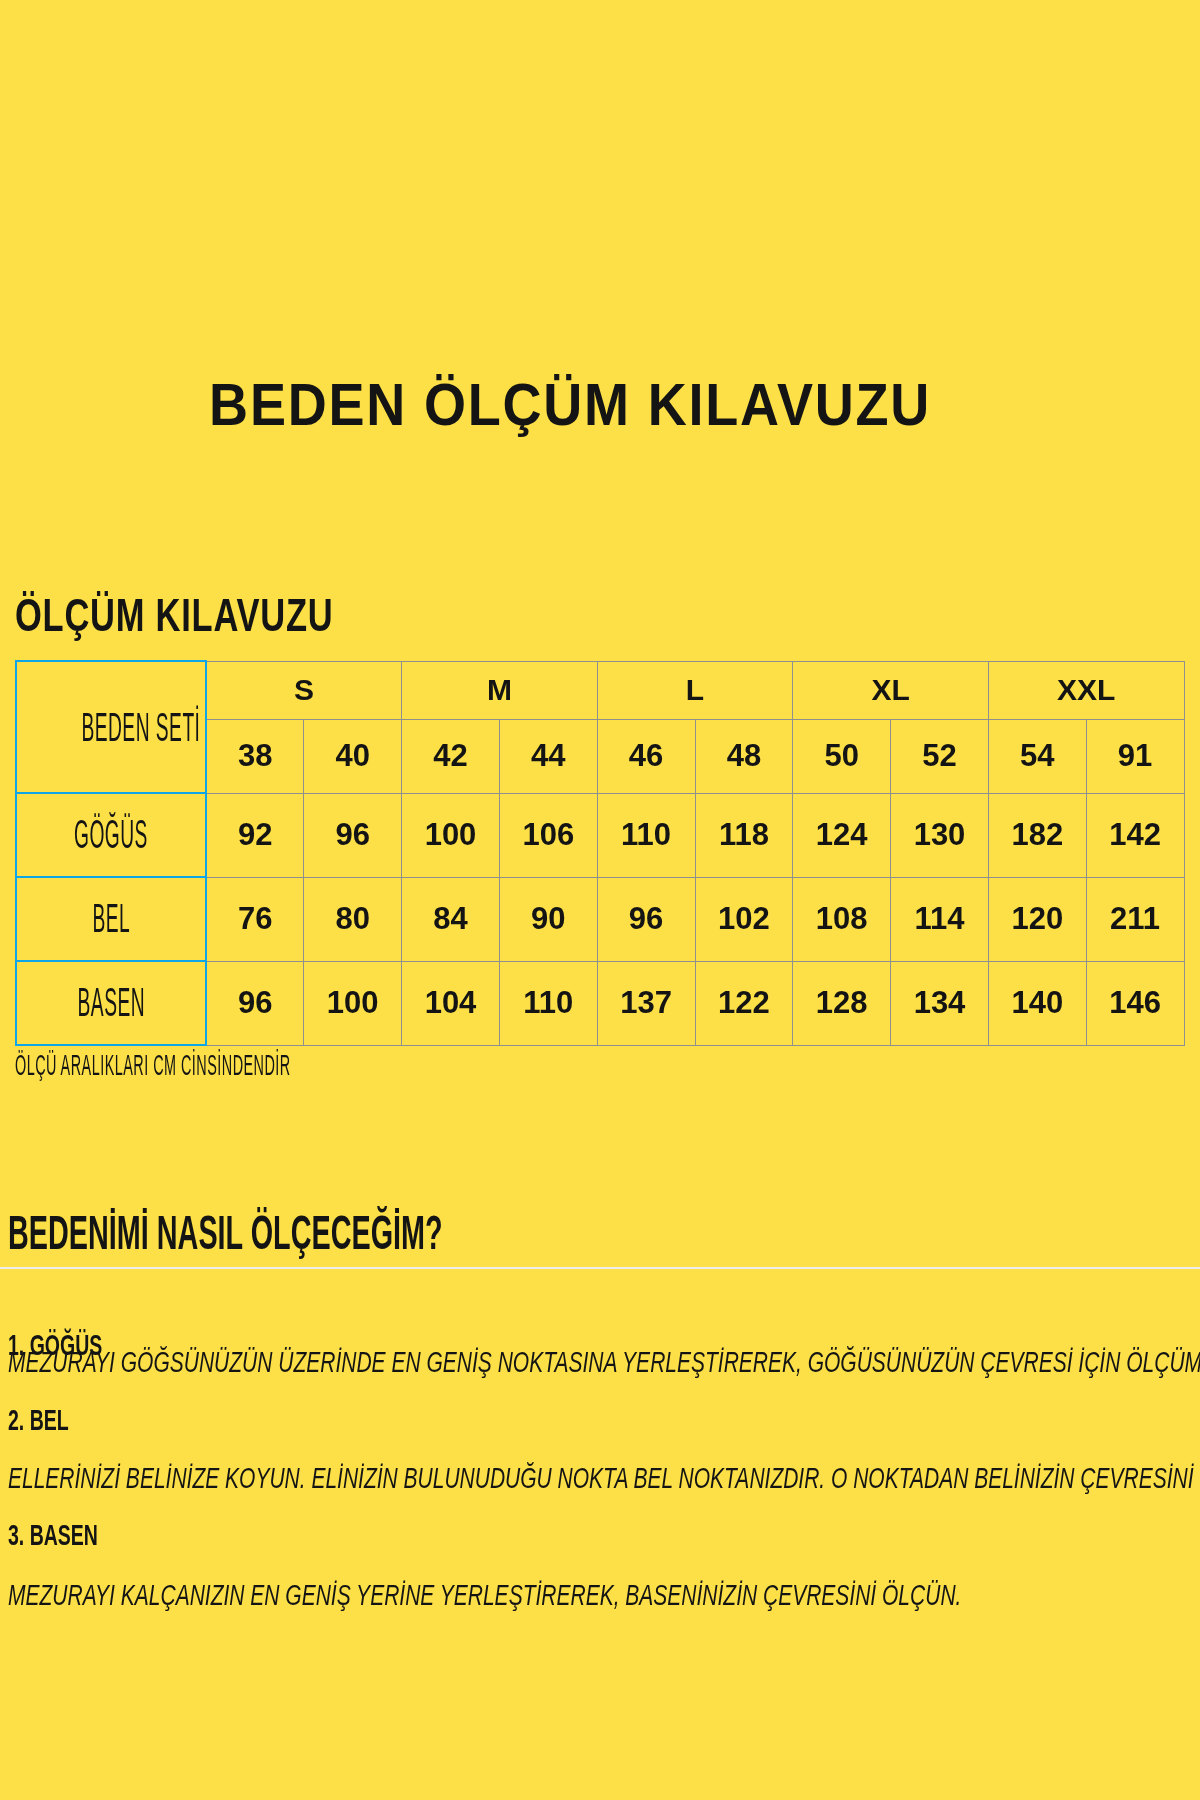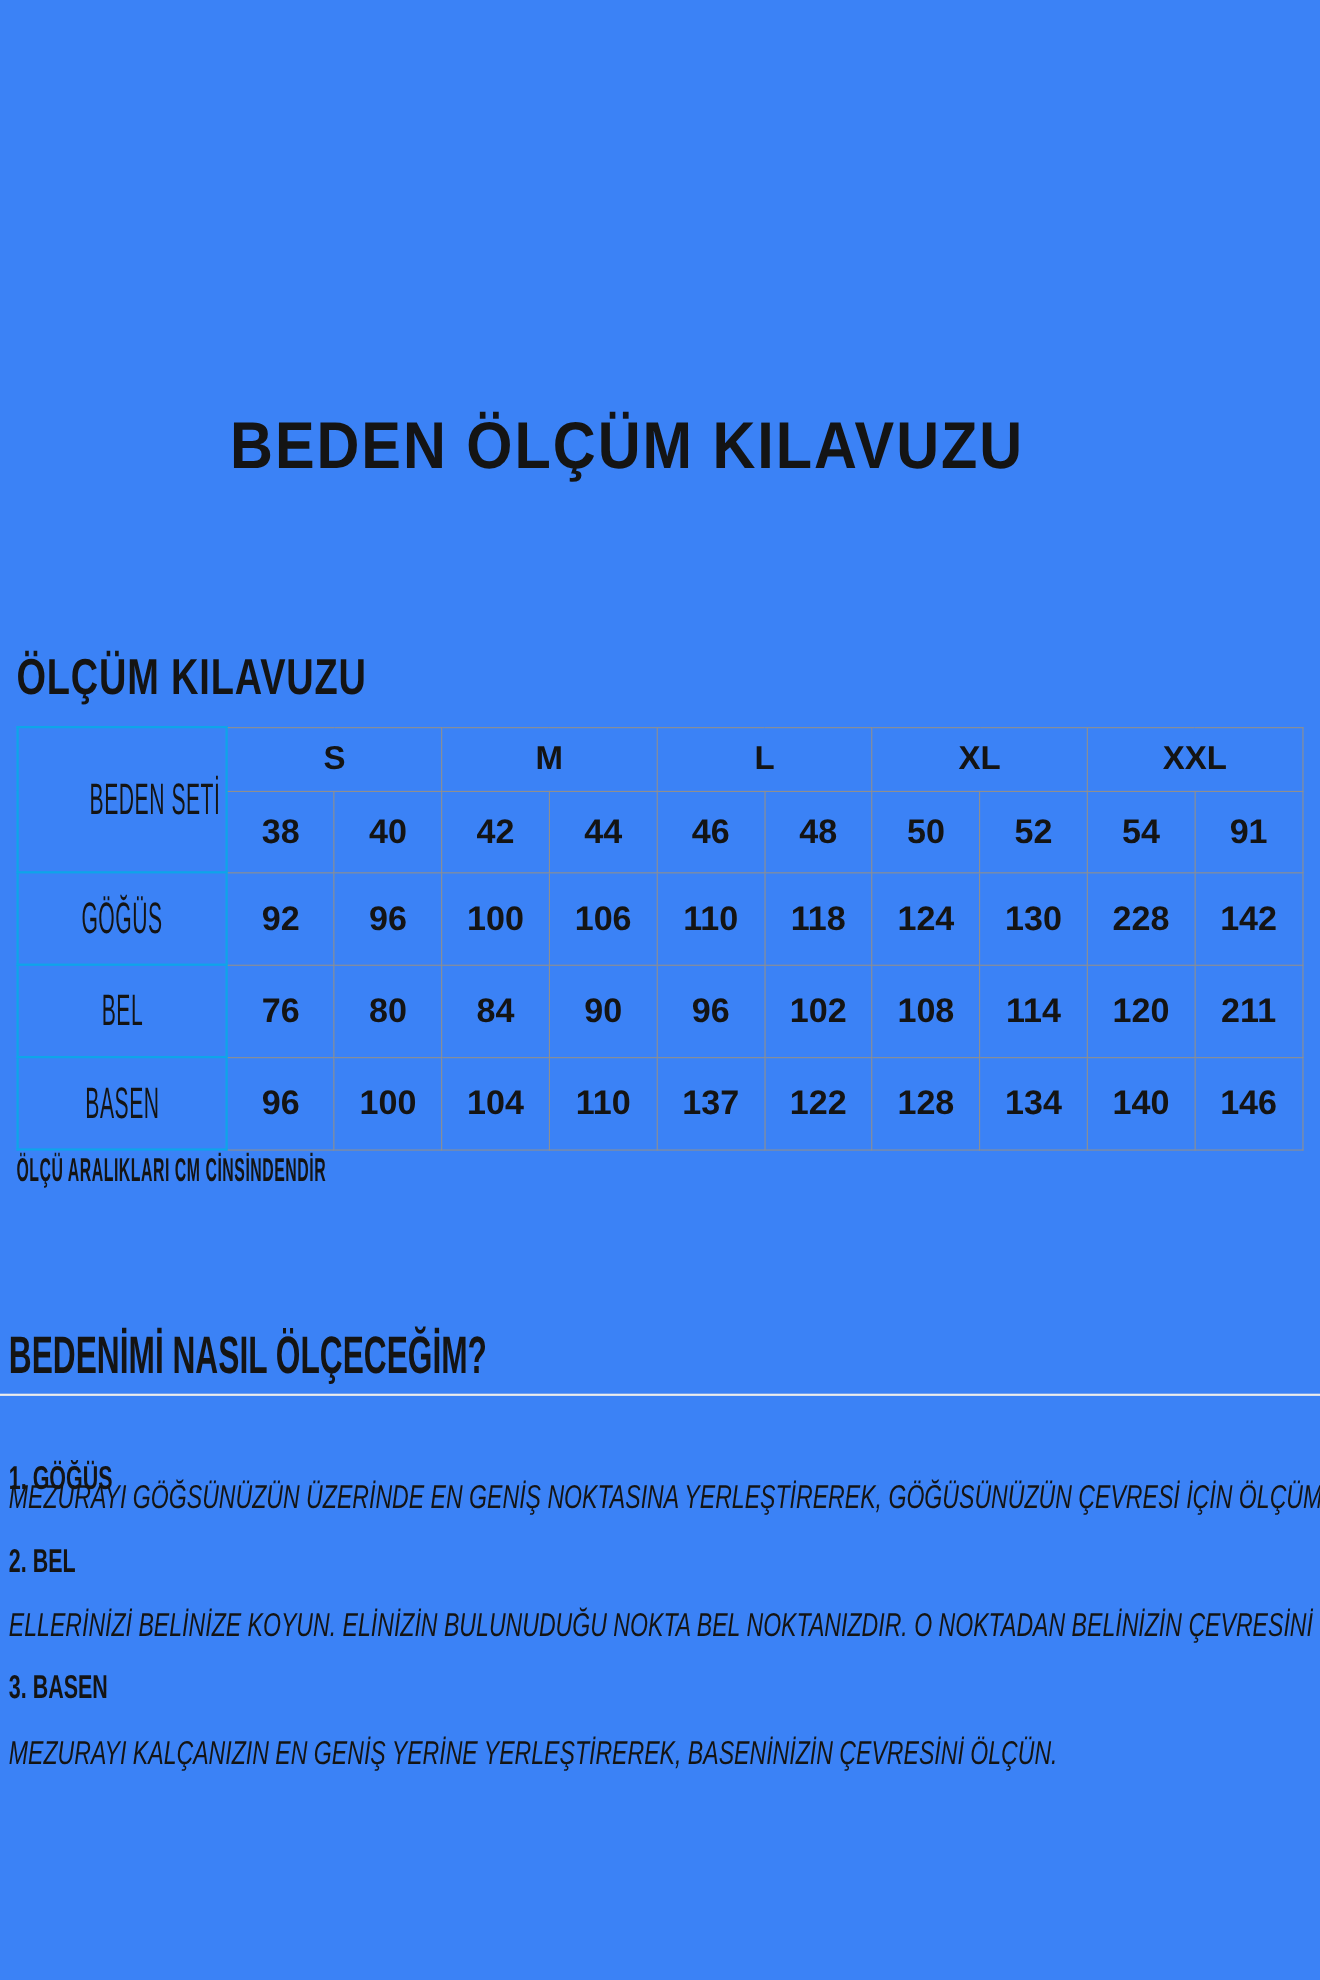--- a/index.html
+++ b/index.html
@@ -1,20 +1,20 @@
 <!DOCTYPE html>
 <html><head>
 <meta charset="utf-8">
 <style>
   html, body { margin: 0; padding: 0; background: #ffffff; }
   .page {
     position: relative;
     width: 1200px;
     height: 1800px;
-    background: #3b82f6;
+    background: #fde047;
     overflow: hidden;
     font-family: "Liberation Sans", sans-serif;
     color: #141414;
   }
   .sx { display: inline-block; white-space: nowrap; }
   .o-left { transform-origin: left center; }
   .o-center { transform-origin: center center; }
   .sx90 { transform: scaleX(0.90); }
   .sx75 { transform: scaleX(0.75); }
   .sx70 { transform: scaleX(0.70); }
@@ -45,21 +45,21 @@
   }
   .label-cell .lbl {
     font-size: 40px; font-weight: 500; letter-spacing: 1px; line-height: 1;
   }
   .r-group td { height: 57px; font-size: 30px; }
   .r-sizes td { height: 73px; font-size: 31px; }
   .r-meas td  { height: 82px; font-size: 31px; }
 
   .footnote {
     position: absolute; top: 1050px; left: 15px;
-    font-size: 30px; font-weight: 700; letter-spacing: 1px; line-height: 1;
+    font-size: 30px; font-weight: 400; letter-spacing: 1px; line-height: 1;
   }
 
   .howto-heading {
     position: absolute; top: 1209px; left: 8px; margin: 0;
     font-size: 48px; font-weight: 800; line-height: 1;
   }
   .divider {
     position: absolute; top: 1267px; left: 0; width: 1200px; height: 2px;
     background: #ececec;
   }
@@ -124,21 +124,21 @@
           <span class="sx sx48 o-center lbl">GÖĞÜS</span>
         </td>
         <td>92</td>
         <td>96</td>
         <td>100</td>
         <td>106</td>
         <td>110</td>
         <td>118</td>
         <td>124</td>
         <td>130</td>
-        <td>228</td>
+        <td>182</td>
         <td>142</td>
       </tr>
       <tr class="r-meas">
         <td class="label-cell">
           <span class="sx sx48 o-center lbl">BEL</span>
         </td>
         <td>76</td>
         <td>80</td>
         <td>84</td>
         <td>90</td>

